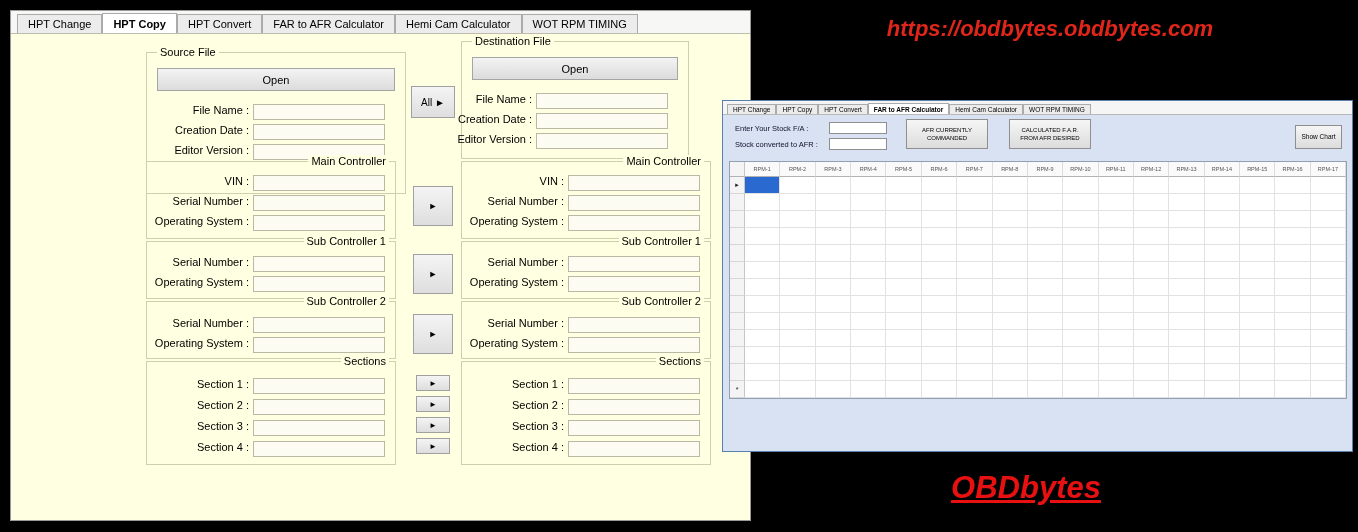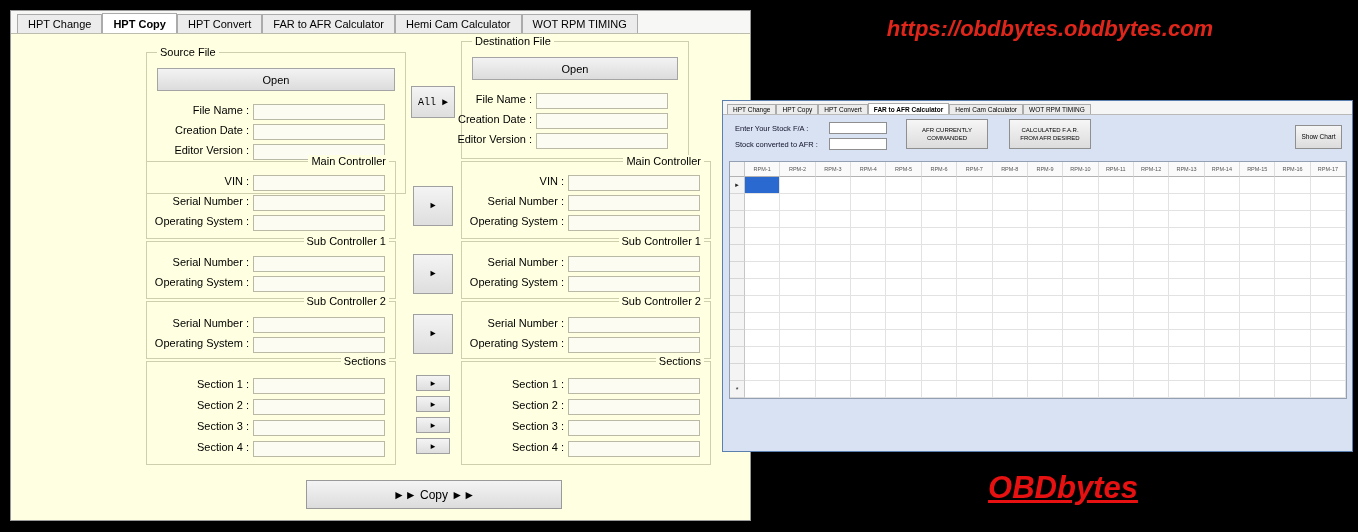--- a/index.html
+++ b/index.html
@@ -64,21 +64,21 @@
   #g-src-main .rows, #g-dst-main .rows { margin-top: 13px; }
   #g-src-sub1 .rows, #g-dst-sub1 .rows { margin-top: 14px; }
   #g-src-sub2 .rows, #g-dst-sub2 .rows { margin-top: 15px; }
   #g-src-sec  .rows, #g-dst-sec  .rows { margin-top: 16px; }
   #g-src-sec .frow, #g-dst-sec .frow { margin-bottom: 5px; }
   #g-src-file .frow, #g-dst-file .frow { margin-right: 20px; }
 
   .xfer {
     position: absolute;
     background: linear-gradient(#f4f4f4, #dedede);
-    border: 1px solid #a0a0a0; font-size: 9px; font-family: Liberation Mono, monospace;
+    border: 1px solid #a0a0a0; font-size: 9px; font-family: Liberation Sans, sans-serif;
     display: flex; align-items: center; justify-content: center; white-space: nowrap;
   }
   #btn-all { left: 400px; top: 75px;  width: 44px; height: 32px; font-size: 10px; }
   #btn-a1  { left: 402px; top: 175px; width: 40px; height: 40px; }
   #btn-a2  { left: 402px; top: 243px; width: 40px; height: 40px; }
   #btn-a3  { left: 402px; top: 303px; width: 40px; height: 40px; }
   #btn-s1  { left: 405px; top: 364px; width: 34px; height: 16px; font-size: 8px; }
   #btn-s2  { left: 405px; top: 385px; width: 34px; height: 16px; font-size: 8px; }
   #btn-s3  { left: 405px; top: 406px; width: 34px; height: 16px; font-size: 8px; }
   #btn-s4  { left: 405px; top: 427px; width: 34px; height: 16px; font-size: 8px; }
@@ -148,21 +148,21 @@
   .gcell { flex: 1; background: #fff; border-right: 1px solid #e2e2e2; border-bottom: 1px solid #e2e2e2; }
   .gcell.sel { background: #2a6ad0; }
 
   
   #shop-url {
     position: absolute; left: 860px; top: 16px; width: 380px;
     text-align: center; font-size: 22px; font-style: italic; font-weight: bold;
     color: #e0251a; white-space: nowrap;
   }
   #brand {
-    position: absolute; left: 933px; top: 470px; width: 260px;
+    position: absolute; left: 896px; top: 470px; width: 260px;
     text-align: center; font-size: 31px; font-weight: bold; font-style: italic;
     text-decoration: underline; color: #e81111;
   }
 </style>
 </head>
 <body>
 
 <div id="hpt-window" class="window">
   <div class="tabbar">
       <div class="tab">HPT Change</div>
@@ -340,21 +340,20 @@
   </div>
 
   <button class="xfer" id="btn-all">All  ►</button>
   <button class="xfer" id="btn-a1">►</button>
   <button class="xfer" id="btn-a2">►</button>
   <button class="xfer" id="btn-a3">►</button>
   <button class="xfer" id="btn-s1">►</button>
   <button class="xfer" id="btn-s2">►</button>
   <button class="xfer" id="btn-s3">►</button>
   <button class="xfer" id="btn-s4">►</button>
-  <button id="btn-copy">►►  Copy  ►►</button>
 </div>
 
 <div id="afr-window" class="window">
   <div class="tabbar">
       <div class="tab">HPT Change</div>
       <div class="tab">HPT Copy</div>
       <div class="tab">HPT Convert</div>
       <div class="tab sel">FAR to AFR Calculator</div>
       <div class="tab">Hemi Cam Calculator</div>
       <div class="tab">WOT RPM TIMING</div>

